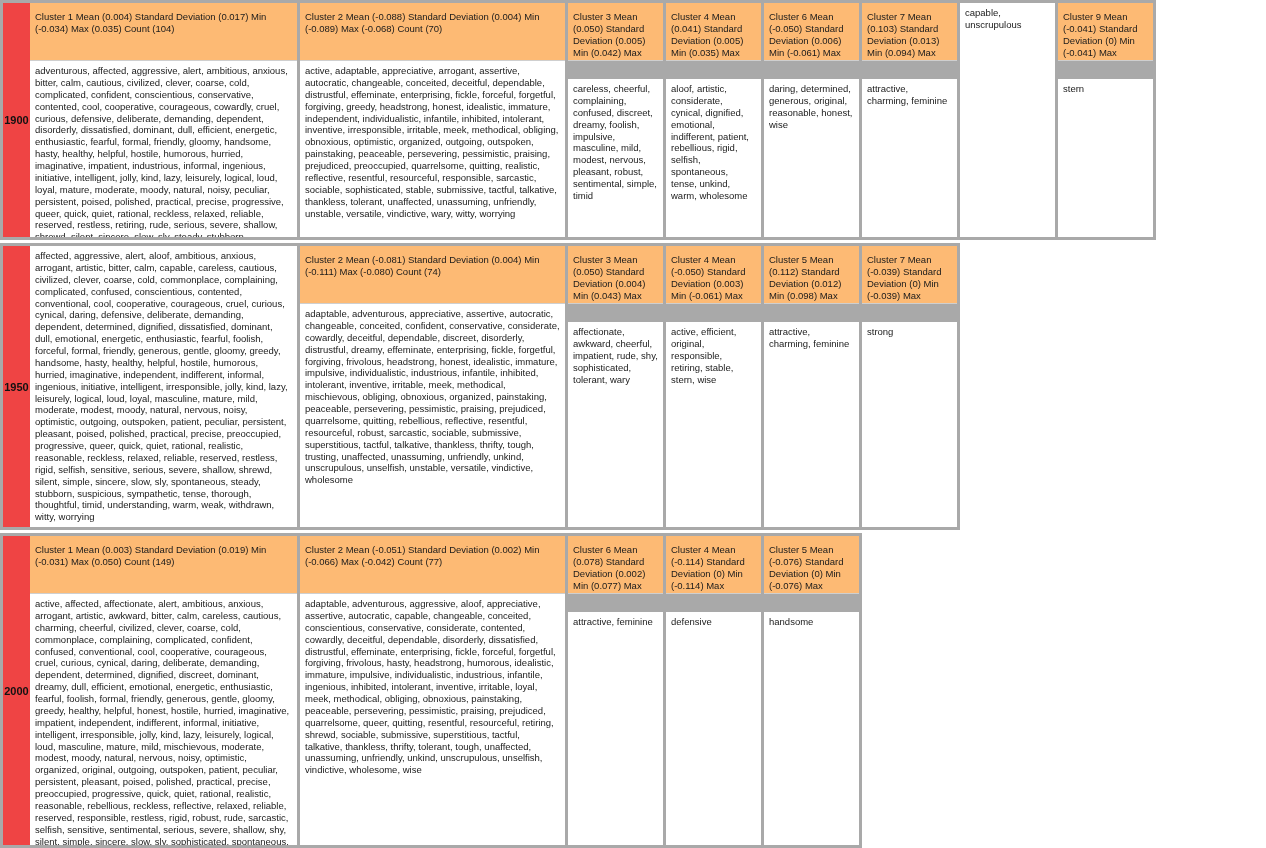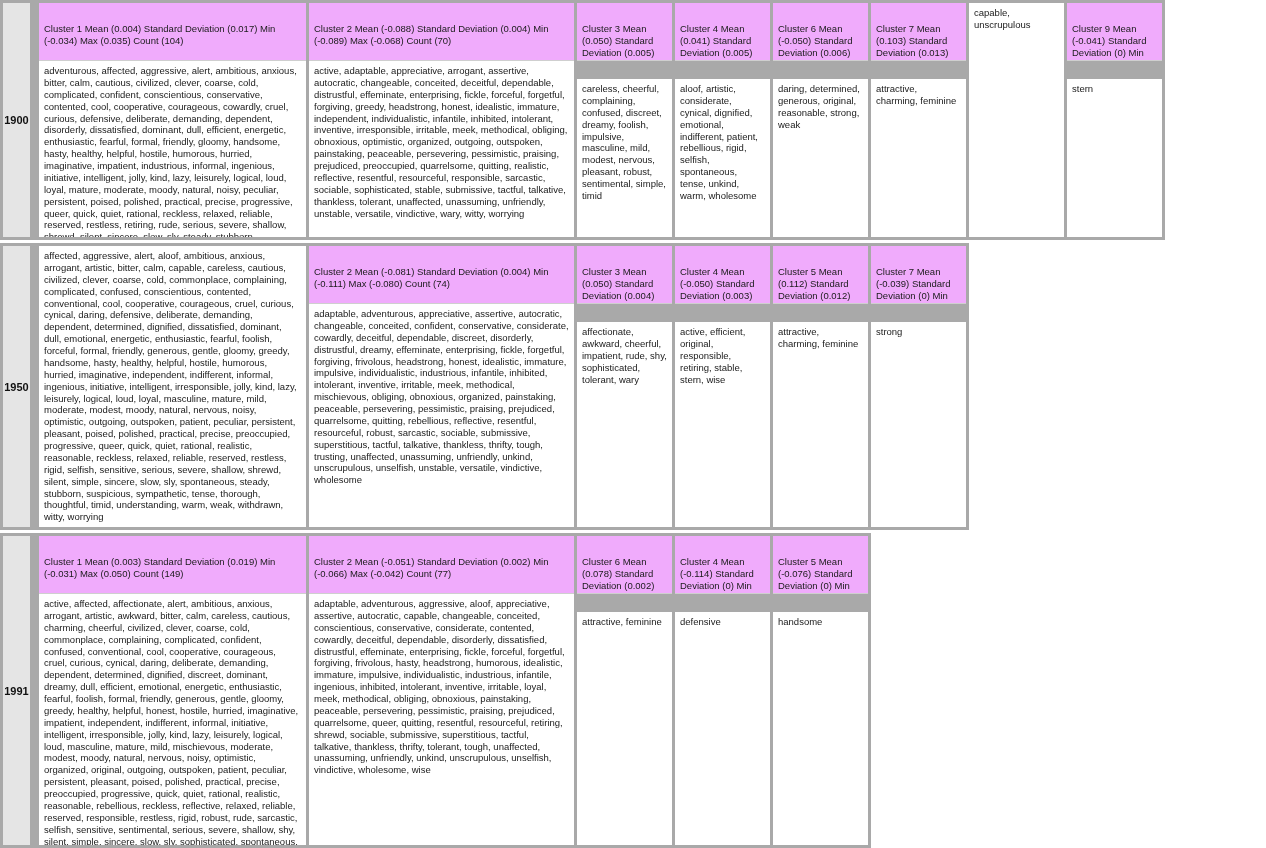--- a/index.html
+++ b/index.html
@@ -15,45 +15,45 @@
     width:fit-content;
     margin-bottom:3px;
   }
   .band:last-child{margin-bottom:0;}
   .row-h-0{height:240px;}
   .row-h-1{height:287px;}
   .row-h-2{height:315px;}
   .year-cell{
     width:27px;
     flex:0 0 27px;
-    background:#e5e5e5;
+    background:#ef4444;
     display:flex;
     align-items:center;
     justify-content:center;
     font-weight:bold;
     font-size:11px;
     color:#111111;
-    margin-right:9px;
+    margin-right:0;
   }
   .cluster-col{
     display:flex;
     flex-direction:column;
     margin-right:3px;
     box-sizing:border-box;
   }
   .cluster-col:last-child{margin-right:0;justify-content:flex-end;}
   .col-wide{width:267px;flex:0 0 267px;}
   .col-wide2{width:265px;flex:0 0 265px;justify-content:space-between;}
   .col-narrow{width:95px;flex:0 0 95px;gap:18px;}
   .chead{
-    background:#f0abfc;
+    background:#fdba74;
     box-sizing:border-box;
     height:58px;
     flex:0 0 58px;
-    padding:20px 5px;
+    padding:8px 5px;
     font-size:9.5px;
     line-height:1.25;
     overflow:hidden;
     border-bottom:1px solid #cfcfcf;
   }
   .cbody{
     background:#ffffff;
     flex:1 1 auto;
     box-sizing:border-box;
     padding:4px 5px;
@@ -79,21 +79,21 @@
       <div class="cluster-col col-narrow">
         <div class="chead">Cluster 3 Mean (0.050) Standard Deviation (0.005) Min (0.042) Max (0.062) Count (17)</div>
         <div class="cbody">careless, cheerful, complaining, confused, discreet, dreamy, foolish, impulsive, masculine, mild, modest, nervous, pleasant, robust, sentimental, simple, timid</div>
       </div>
       <div class="cluster-col col-narrow">
         <div class="chead">Cluster 4 Mean (0.041) Standard Deviation (0.005) Min (0.035) Max (0.049) Count (16)</div>
         <div class="cbody">aloof, artistic, considerate, cynical, dignified, emotional, indifferent, patient, rebellious, rigid, selfish, spontaneous, tense, unkind, warm, wholesome</div>
       </div>
       <div class="cluster-col col-narrow">
         <div class="chead">Cluster 6 Mean (-0.050) Standard Deviation (0.006) Min (-0.061) Max (-0.044) Count (7)</div>
-        <div class="cbody">daring, determined, generous, original, reasonable, strong, weak</div>
+        <div class="cbody">daring, determined, generous, original, reasonable, honest, wise</div>
       </div>
       <div class="cluster-col col-narrow">
         <div class="chead">Cluster 7 Mean (0.103) Standard Deviation (0.013) Min (0.094) Max (0.118) Count (3)</div>
         <div class="cbody">attractive, charming, feminine</div>
       </div>
       <div class="cluster-col col-narrow">
         <div class="cbody">capable, unscrupulous</div>
       </div>
       <div class="cluster-col col-narrow">
         <div class="chead">Cluster 9 Mean (-0.041) Standard Deviation (0) Min (-0.041) Max (-0.041) Count (1)</div>
@@ -120,21 +120,21 @@
       <div class="cluster-col col-narrow">
         <div class="chead">Cluster 5 Mean (0.112) Standard Deviation (0.012) Min (0.098) Max (0.121) Count (3)</div>
         <div class="cbody">attractive, charming, feminine</div>
       </div>
       <div class="cluster-col col-narrow">
         <div class="chead">Cluster 7 Mean (-0.039) Standard Deviation (0) Min (-0.039) Max (-0.039) Count (5)</div>
         <div class="cbody">strong</div>
       </div>
     </div>
     <div class="band row-h-2">
-      <div class="year-cell">1991</div>
+      <div class="year-cell">2000</div>
       <div class="cluster-col col-wide">
         <div class="chead">Cluster 1 Mean (0.003) Standard Deviation (0.019) Min (-0.031) Max (0.050) Count (149)</div>
         <div class="cbody">active, affected, affectionate, alert, ambitious, anxious, arrogant, artistic, awkward, bitter, calm, careless, cautious, charming, cheerful, civilized, clever, coarse, cold, commonplace, complaining, complicated, confident, confused, conventional, cool, cooperative, courageous, cruel, curious, cynical, daring, deliberate, demanding, dependent, determined, dignified, discreet, dominant, dreamy, dull, efficient, emotional, energetic, enthusiastic, fearful, foolish, formal, friendly, generous, gentle, gloomy, greedy, healthy, helpful, honest, hostile, hurried, imaginative, impatient, independent, indifferent, informal, initiative, intelligent, irresponsible, jolly, kind, lazy, leisurely, logical, loud, masculine, mature, mild, mischievous, moderate, modest, moody, natural, nervous, noisy, optimistic, organized, original, outgoing, outspoken, patient, peculiar, persistent, pleasant, poised, polished, practical, precise, preoccupied, progressive, quick, quiet, rational, realistic, reasonable, rebellious, reckless, reflective, relaxed, reliable, reserved, responsible, restless, rigid, robust, rude, sarcastic, selfish, sensitive, sentimental, serious, severe, shallow, shy, silent, simple, sincere, slow, sly, sophisticated, spontaneous, stable, steady, stern, strong, stubborn, suspicious, sympathetic, tense, thorough, thoughtful, timid, trusting, understanding, unstable, versatile, warm, wary, weak, withdrawn, witty, worrying</div>
       </div>
       <div class="cluster-col col-wide2">
         <div class="chead">Cluster 2 Mean (-0.051) Standard Deviation (0.002) Min (-0.066) Max (-0.042) Count (77)</div>
         <div class="cbody">adaptable, adventurous, aggressive, aloof, appreciative, assertive, autocratic, capable, changeable, conceited, conscientious, conservative, considerate, contented, cowardly, deceitful, dependable, disorderly, dissatisfied, distrustful, effeminate, enterprising, fickle, forceful, forgetful, forgiving, frivolous, hasty, headstrong, humorous, idealistic, immature, impulsive, individualistic, industrious, infantile, ingenious, inhibited, intolerant, inventive, irritable, loyal, meek, methodical, obliging, obnoxious, painstaking, peaceable, persevering, pessimistic, praising, prejudiced, quarrelsome, queer, quitting, resentful, resourceful, retiring, shrewd, sociable, submissive, superstitious, tactful, talkative, thankless, thrifty, tolerant, tough, unaffected, unassuming, unfriendly, unkind, unscrupulous, unselfish, vindictive, wholesome, wise</div>
       </div>
       <div class="cluster-col col-narrow">
         <div class="chead">Cluster 6 Mean (0.078) Standard Deviation (0.002) Min (0.077) Max (0.079) Count (2)</div>

